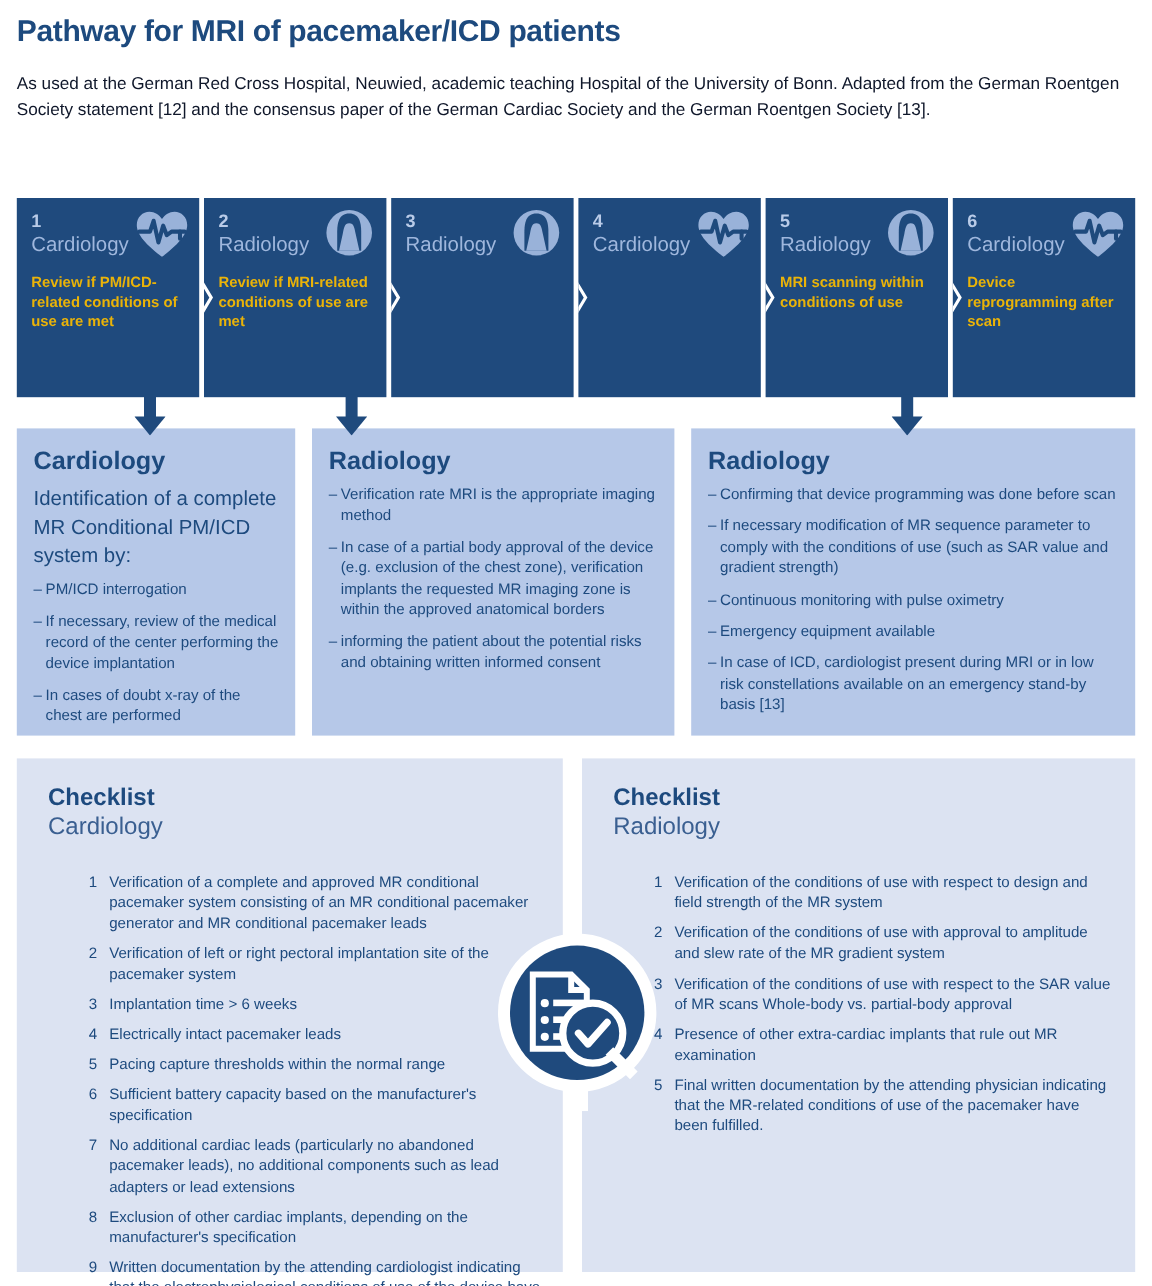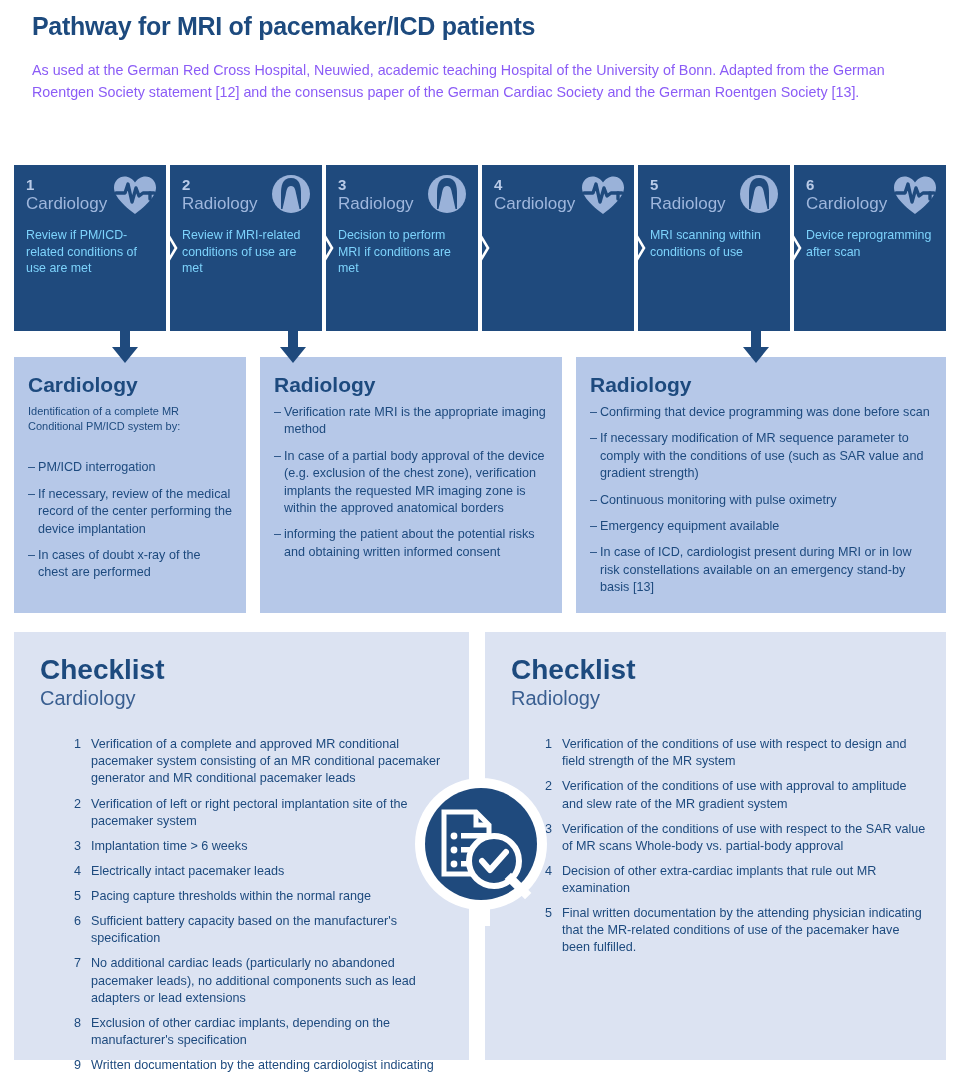--- a/index.html
+++ b/index.html
@@ -6,28 +6,28 @@
   html, body {
     width: 960px; height: 1072px;
     background: #ffffff;
     font-family: "Liberation Sans", sans-serif;
     color: #1d4a7e;
     overflow: hidden;
   }
   .page { position: relative; width: 960px; height: 1072px; }
 
   
-  .header { padding: 12px 14px 0 32px; }
+  .header { padding: 12px 14px 0 14px; }
   .title {
     font-size: 25px; font-weight: bold; letter-spacing: -0.3px;
     color: #1d4a7e; line-height: 1.15;
   }
   .subtitle {
     margin-top: 18px;
-    font-size: 14.3px; line-height: 1.55; color: #8b5cf6;
+    font-size: 14.3px; line-height: 1.55; color: #0f172a;
   }
 
   
   .steps {
     position: absolute; left: 14px; top: 165px;
     width: 932px; height: 166px;
     display: flex; gap: 4px;
   }
   .step {
     position: relative;
@@ -44,21 +44,21 @@
   .step:first-child .chev { display: none; }
   .step-num {
     font-size: 15px; font-weight: bold; color: #b9cbe8;
     line-height: 1.1;
   }
   .step-dept {
     font-size: 17px; color: #9fb7dd; line-height: 1.15;
     margin-bottom: 14px; white-space: nowrap;
   }
   .step-desc {
-    font-size: 12.4px; font-weight: normal; color: #7dd3fc;
+    font-size: 12.4px; font-weight: bold; color: #eab308;
     line-height: 1.33;
   }
   .step-icon {
     position: absolute; right: 8px; top: 8px;
     width: 46px; height: 46px; opacity: .96;
   }
 
   
   .arrow {
     position: absolute; width: 26px; z-index: 6;
@@ -75,22 +75,22 @@
     padding: 16px 14px 10px 14px;
   }
   .panel.p1 { left: 0;   width: 232px; }
   .panel.p2 { left: 246px; width: 302px; }
   .panel.p3 { left: 562px; width: 370px; }
   .panel-title {
     font-size: 21px; font-weight: bold; color: #1d4a7e;
     line-height: 1.1; margin-bottom: 8px;
   }
   .panel-intro {
-    font-size: 11px; line-height: 1.38; color: #1d4a7e;
-    margin-bottom: 25px;
+    font-size: 17px; line-height: 1.38; color: #1d4a7e;
+    margin-bottom: 9px;
   }
   .bullet {
     display: flex; font-size: 12.6px; line-height: 1.38;
     color: #1d4a7e; margin-bottom: 9px;
   }
   .bullet .dash { width: 10px; flex: none; }
   .bullet .btxt { flex: 1; }
 
   
   .checklists {
@@ -98,21 +98,21 @@
     width: 932px; height: 428px;
   }
   .clist {
     position: absolute; top: 0; height: 428px;
     background: #dce3f2;
     padding: 22px 18px 0 26px;
   }
   .clist.c1 { left: 0;   width: 455px; }
   .clist.c2 { left: 471px; width: 461px; }
   .cl-head {
-    font-size: 28px; font-weight: bold; color: #1d4a7e; line-height: 1.15;
+    font-size: 20px; font-weight: bold; color: #1d4a7e; line-height: 1.15;
   }
   .cl-sub {
     font-size: 20px; font-weight: normal; color: #3a5f91;
     line-height: 1.2; margin-bottom: 26px;
   }
   .cl-items { padding-left: 34px; }
   .cl-item {
     display: flex; font-size: 12.6px; line-height: 1.36;
     color: #1d4a7e; margin-bottom: 8px;
   }
@@ -163,21 +163,20 @@
         <svg class="chev" viewBox="0 0 12 34">
           <path d="M1 2 L10 17 L1 32" fill="none" stroke="#ffffff" stroke-width="2.6" stroke-linecap="square"></path>
         </svg>
         <div class="step-icon"><svg viewBox="0 0 46 46">
             <circle cx="23" cy="21" r="19" fill="#9fb7dd"></circle>
             <path d="M23 5 C14.2 5 13 13 13 21 v15 h20 V21 C33 13 31.8 5 23 5 Z" fill="#1f4a7d"></path>
             <path d="M23 13 C19 13 18.6 17 17.6 22 L14.5 36 h17 L28.4 22 C27.4 17 27 13 23 13 Z" fill="#9fb7dd"></path>
           </svg></div>
         <div class="step-num">3</div>
         <div class="step-dept">Radiology</div>
-        <div class="step-desc">Decision to perform MRI if conditions are met</div>
       </div>
       <div class="step">
         <svg class="chev" viewBox="0 0 12 34">
           <path d="M1 2 L10 17 L1 32" fill="none" stroke="#ffffff" stroke-width="2.6" stroke-linecap="square"></path>
         </svg>
         <div class="step-icon"><svg viewBox="0 0 46 46">
             <path d="M23 41 C7 29 2 21 2 14.5 C2 8 7 3.5 12.5 3.5 C17 3.5 20.5 6 23 9.5 C25.5 6 29 3.5 33.5 3.5 C39 3.5 44 8 44 14.5 C44 21 39 29 23 41 Z" fill="#9fb7dd"></path>
             <path d="M4 20 H13 L16 11 L20 29 L24 15 L27 23 L31 20 H42" fill="none" stroke="#1f4a7d" stroke-width="3.4" stroke-linejoin="round" stroke-linecap="round"></path>
             <path d="M38 20 v6" stroke="#1f4a7d" stroke-width="3.4" stroke-linecap="round"></path>
           </svg></div>
@@ -336,21 +335,21 @@
           <div class="cl-item">
             <span class="num">2</span>
             <span class="txt">Verification of the conditions of use with approval to amplitude and slew rate of the MR gradient system</span>
           </div>
           <div class="cl-item">
             <span class="num">3</span>
             <span class="txt">Verification of the conditions of use with respect to the SAR value of MR scans Whole-body vs. partial-body approval</span>
           </div>
           <div class="cl-item">
             <span class="num">4</span>
-            <span class="txt">Decision of other extra-cardiac implants that rule out MR examination</span>
+            <span class="txt">Presence of other extra-cardiac implants that rule out MR examination</span>
           </div>
           <div class="cl-item">
             <span class="num">5</span>
             <span class="txt">Final written documentation by the attending physician indicating that the MR-related conditions of use of the pacemaker have been fulfilled.</span>
           </div>
         </div>
       </div>
     </div>
 
   <svg class="badge" viewBox="0 0 150 150">

